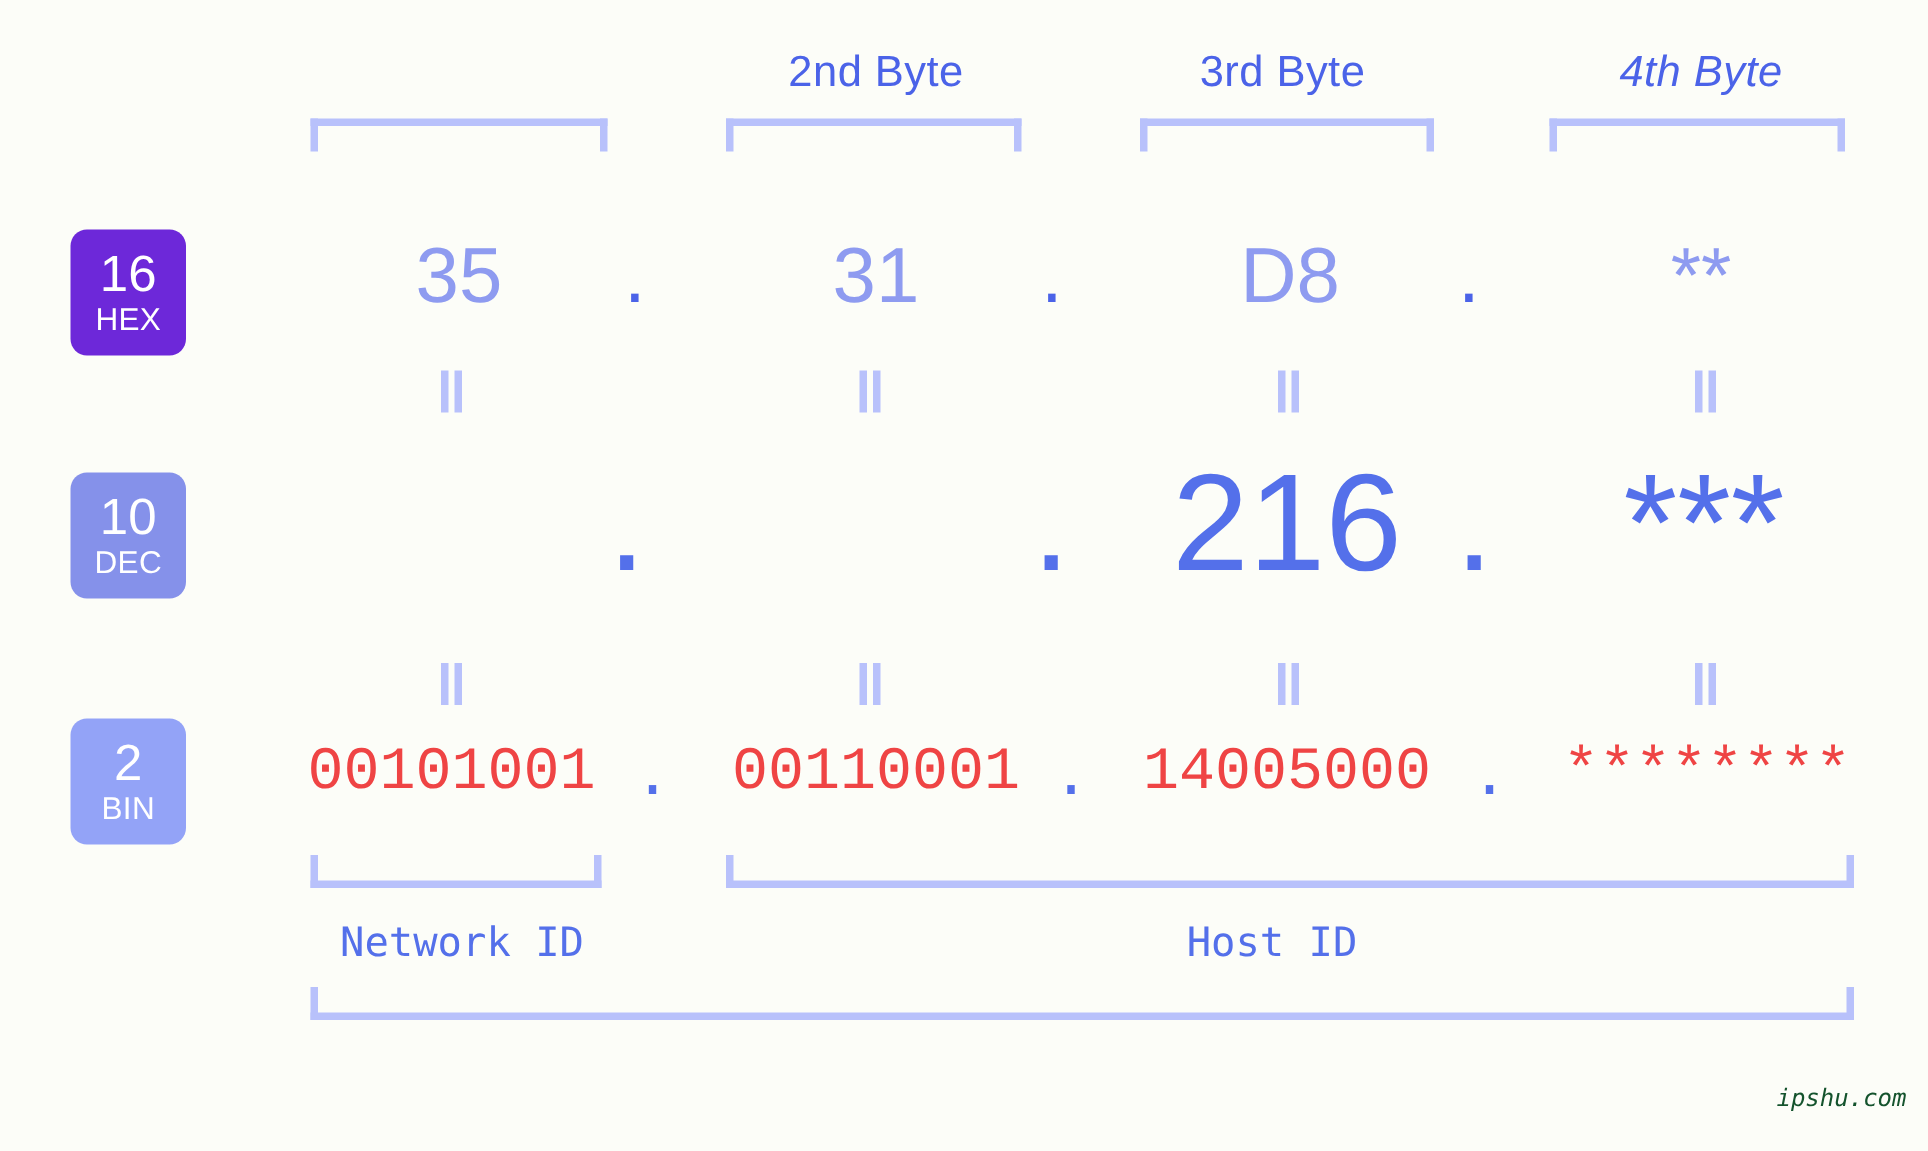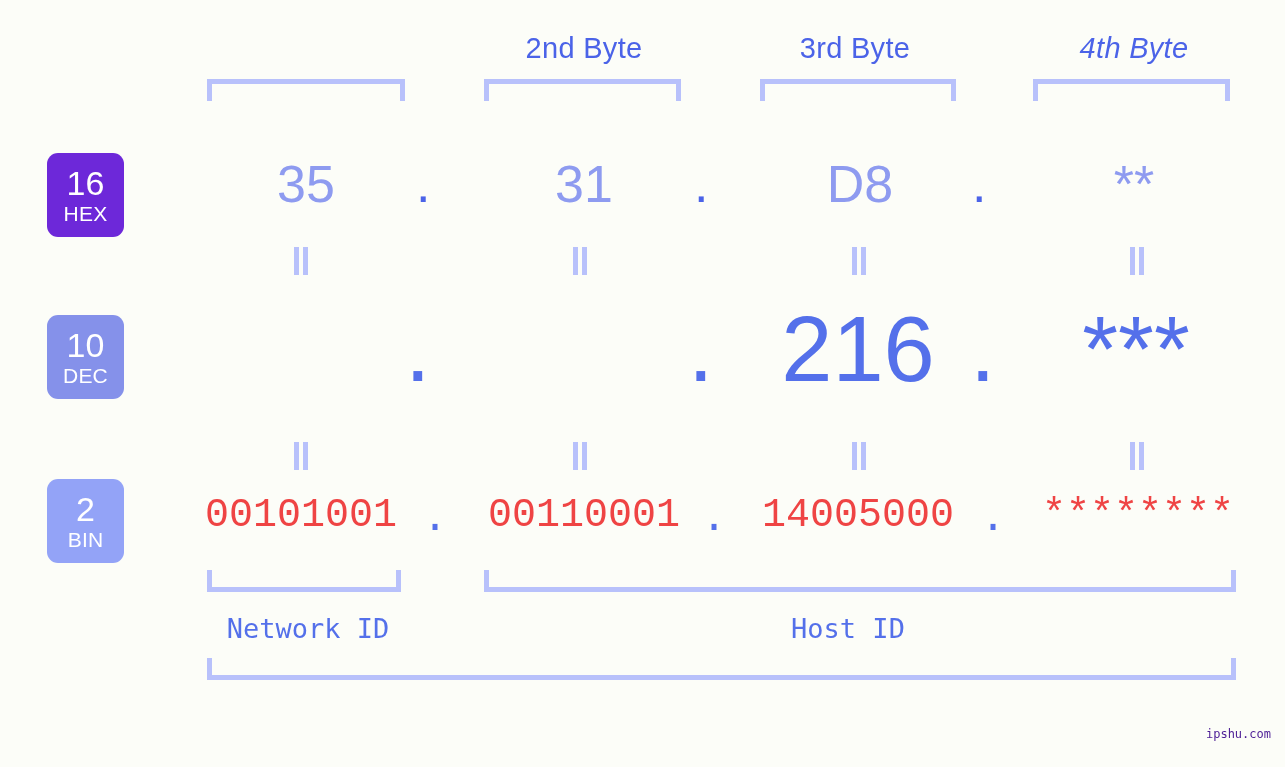--- a/index.html
+++ b/index.html
@@ -162,23 +162,24 @@
     white-space: nowrap;
     letter-spacing: 1px;
   }
 
   
   #watermark {
     position: absolute;
     right: 14px;
     bottom: 26px;
     font-family: "DejaVu Sans Mono", monospace;
-    font-size: 12px;
-    color: #4c1d95;
-    white-space: nowrap;
+    font-size: 16px;
+    color: #14532d;
+    white-space: nowrap;
+    font-style: italic;
   }
 </style>
 </head>
 <body>
 
 <div class="stage">
 
   <div class="byte-label" style="left:484px;width:200px;">2nd Byte</div>
   <div class="byte-label" style="left:755px;width:200px;text-align:center;">3rd Byte</div>
   <div class="byte-label" style="left:1034px;width:200px;font-style:italic;">4th Byte</div>

